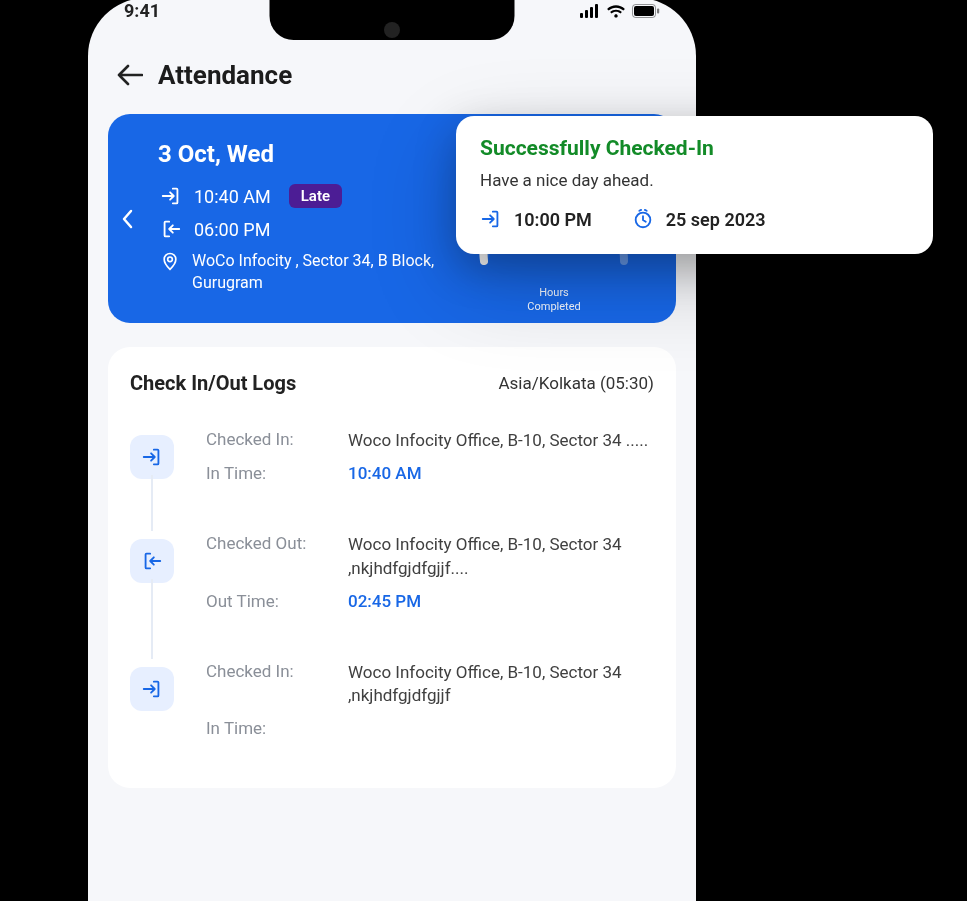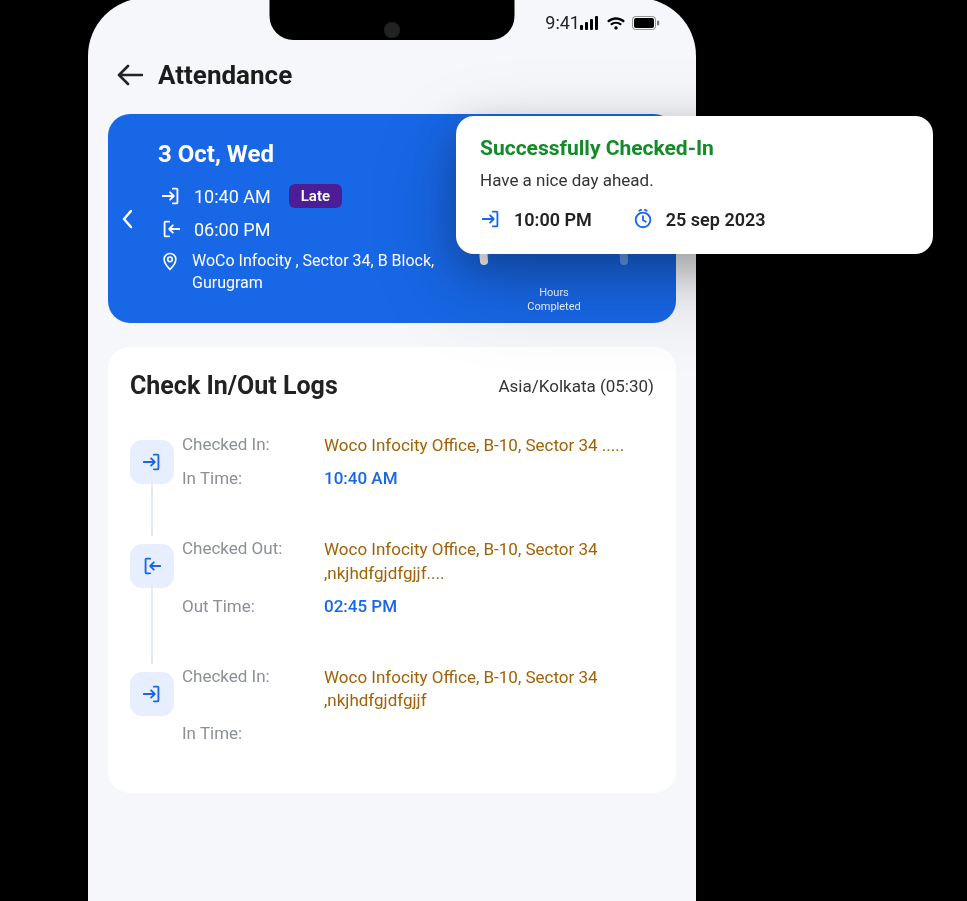--- a/index.html
+++ b/index.html
@@ -49,28 +49,28 @@
       transform: translateX(-50%);
       width: 16px;
       height: 16px;
       border-radius: 50%;
       background: #222;
       z-index: 4;
     }
     
     .status-bar {
       position: absolute;
-      top: 14px;
+      top: 2px;
       left: 0; right: 0;
       padding: 0 36px;
       display: flex;
-      justify-content: flex-end;
+      justify-content: space-between;
       align-items: center;
       z-index: 2;
-      font-weight: 400;
+      font-weight: 700;
     }
     .status-time { font-size: 18px; color: #222; }
     .status-icons { display:flex; gap:6px; align-items:center; color:#000; }
     .signal-icon, .wifi-icon, .battery-icon { display:inline-flex; }
     
     .header {
       display: flex;
       align-items: center;
       gap: 14px;
       padding: 62px 28px 16px 28px;
@@ -112,34 +112,34 @@
     .hours-val { position:absolute; top:34px; left:0; right:0; font-size:26px; font-weight:700; letter-spacing:1px;}
     .hours-lbl { font-size:11px; margin-top:20px; opacity:0.95; line-height:1.3;}
     
     .logs {
       margin: 24px 20px 0 20px;
       background:#fff;
       border-radius: 22px;
       padding: 24px 22px 10px 22px;
     }
     .logs-head { display:flex; justify-content:space-between; align-items:center; margin-bottom:24px;}
-    .logs-title { font-size:25px; font-weight:700; color:#222; }
+    .logs-title { font-size:20px; font-weight:700; color:#222; }
     .logs-tz { font-size:17px; color:#333; }
-    .log-item { display:flex; gap:8px; padding:10px 0 40px 0; position:relative;}
+    .log-item { display:flex; gap:32px; padding:10px 0 40px 0; position:relative;}
     .log-icon {
       width:44px; height:44px; border-radius:12px; background:#e7efff;
       display:flex; align-items:center; justify-content:center; flex-shrink:0;
       color:#1867e6; margin-top:6px;
     }
     .log-line {
       position:absolute; left:21px; top:56px; bottom:-8px; width:2px; background:#e5ebf5;
     }
     .log-grid { display:grid; grid-template-columns: 130px 1fr; row-gap:10px; column-gap:12px; flex:1;}
     .log-label { color:#8a8f98; font-size:17px; }
-    .log-loc { color:#a16207; font-size:17px; line-height:1.4; }
+    .log-loc { color:#404040; font-size:17px; line-height:1.4; }
     .log-time { color:#1867e6; font-size:17px; font-weight:500;}
     
     .toast {
       position:absolute;
       left: 456px;
       top: 116px;
       width: 477px;
       background:#fff;
       border-radius:18px;
       padding: 20px 24px 24px 24px;

